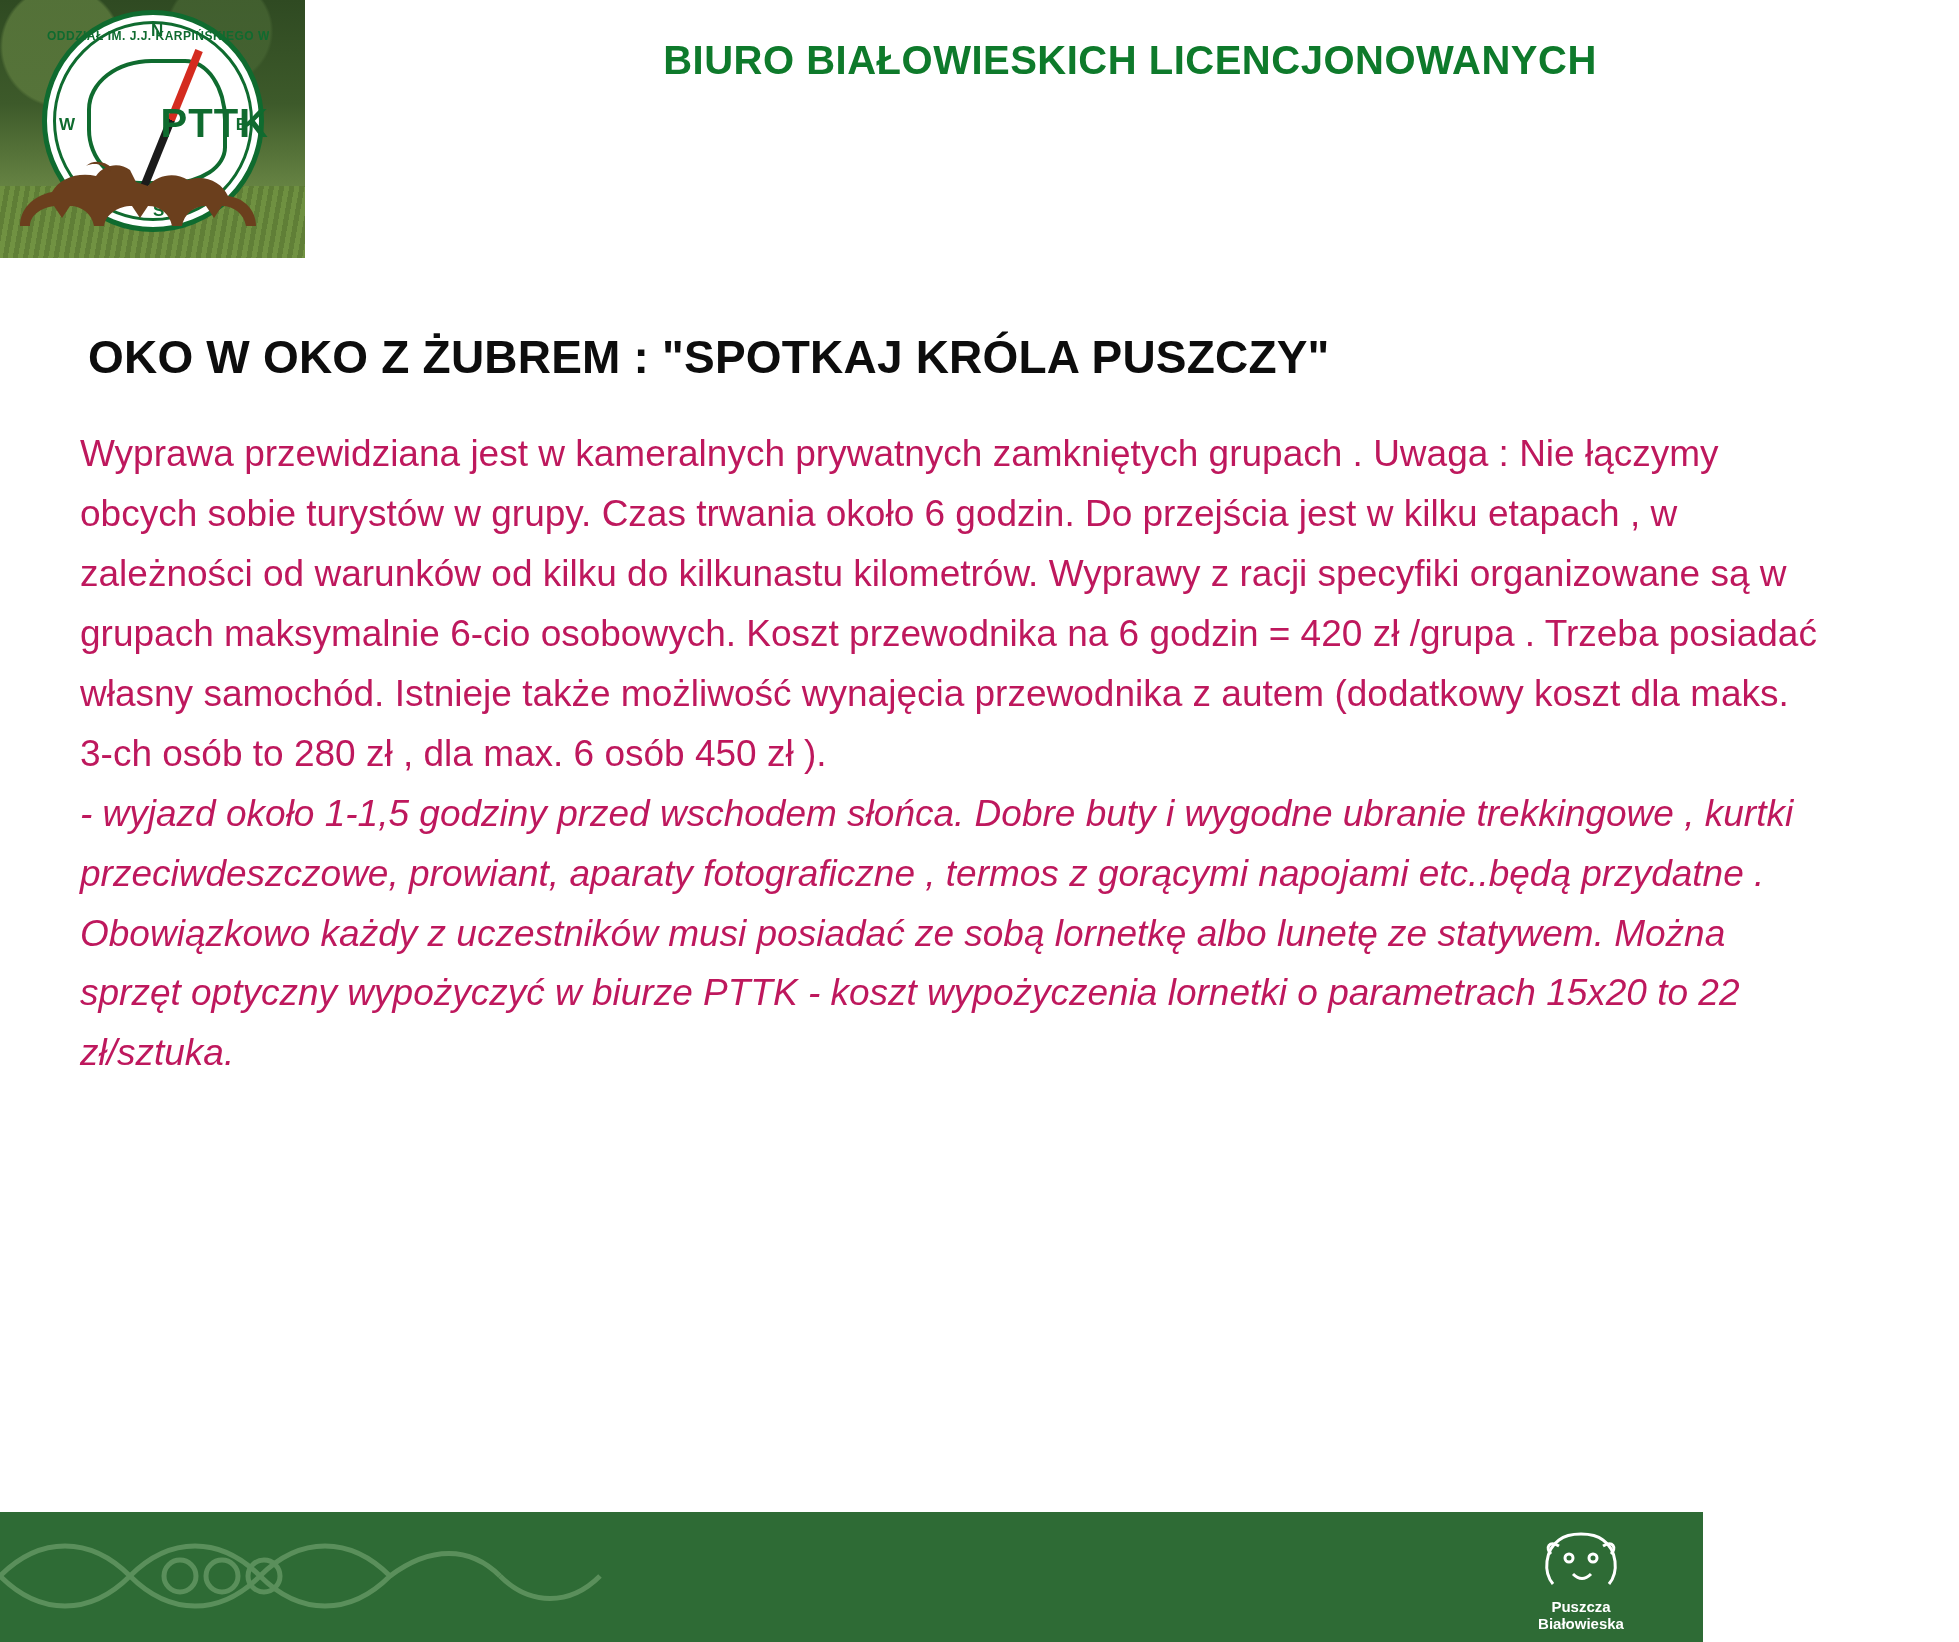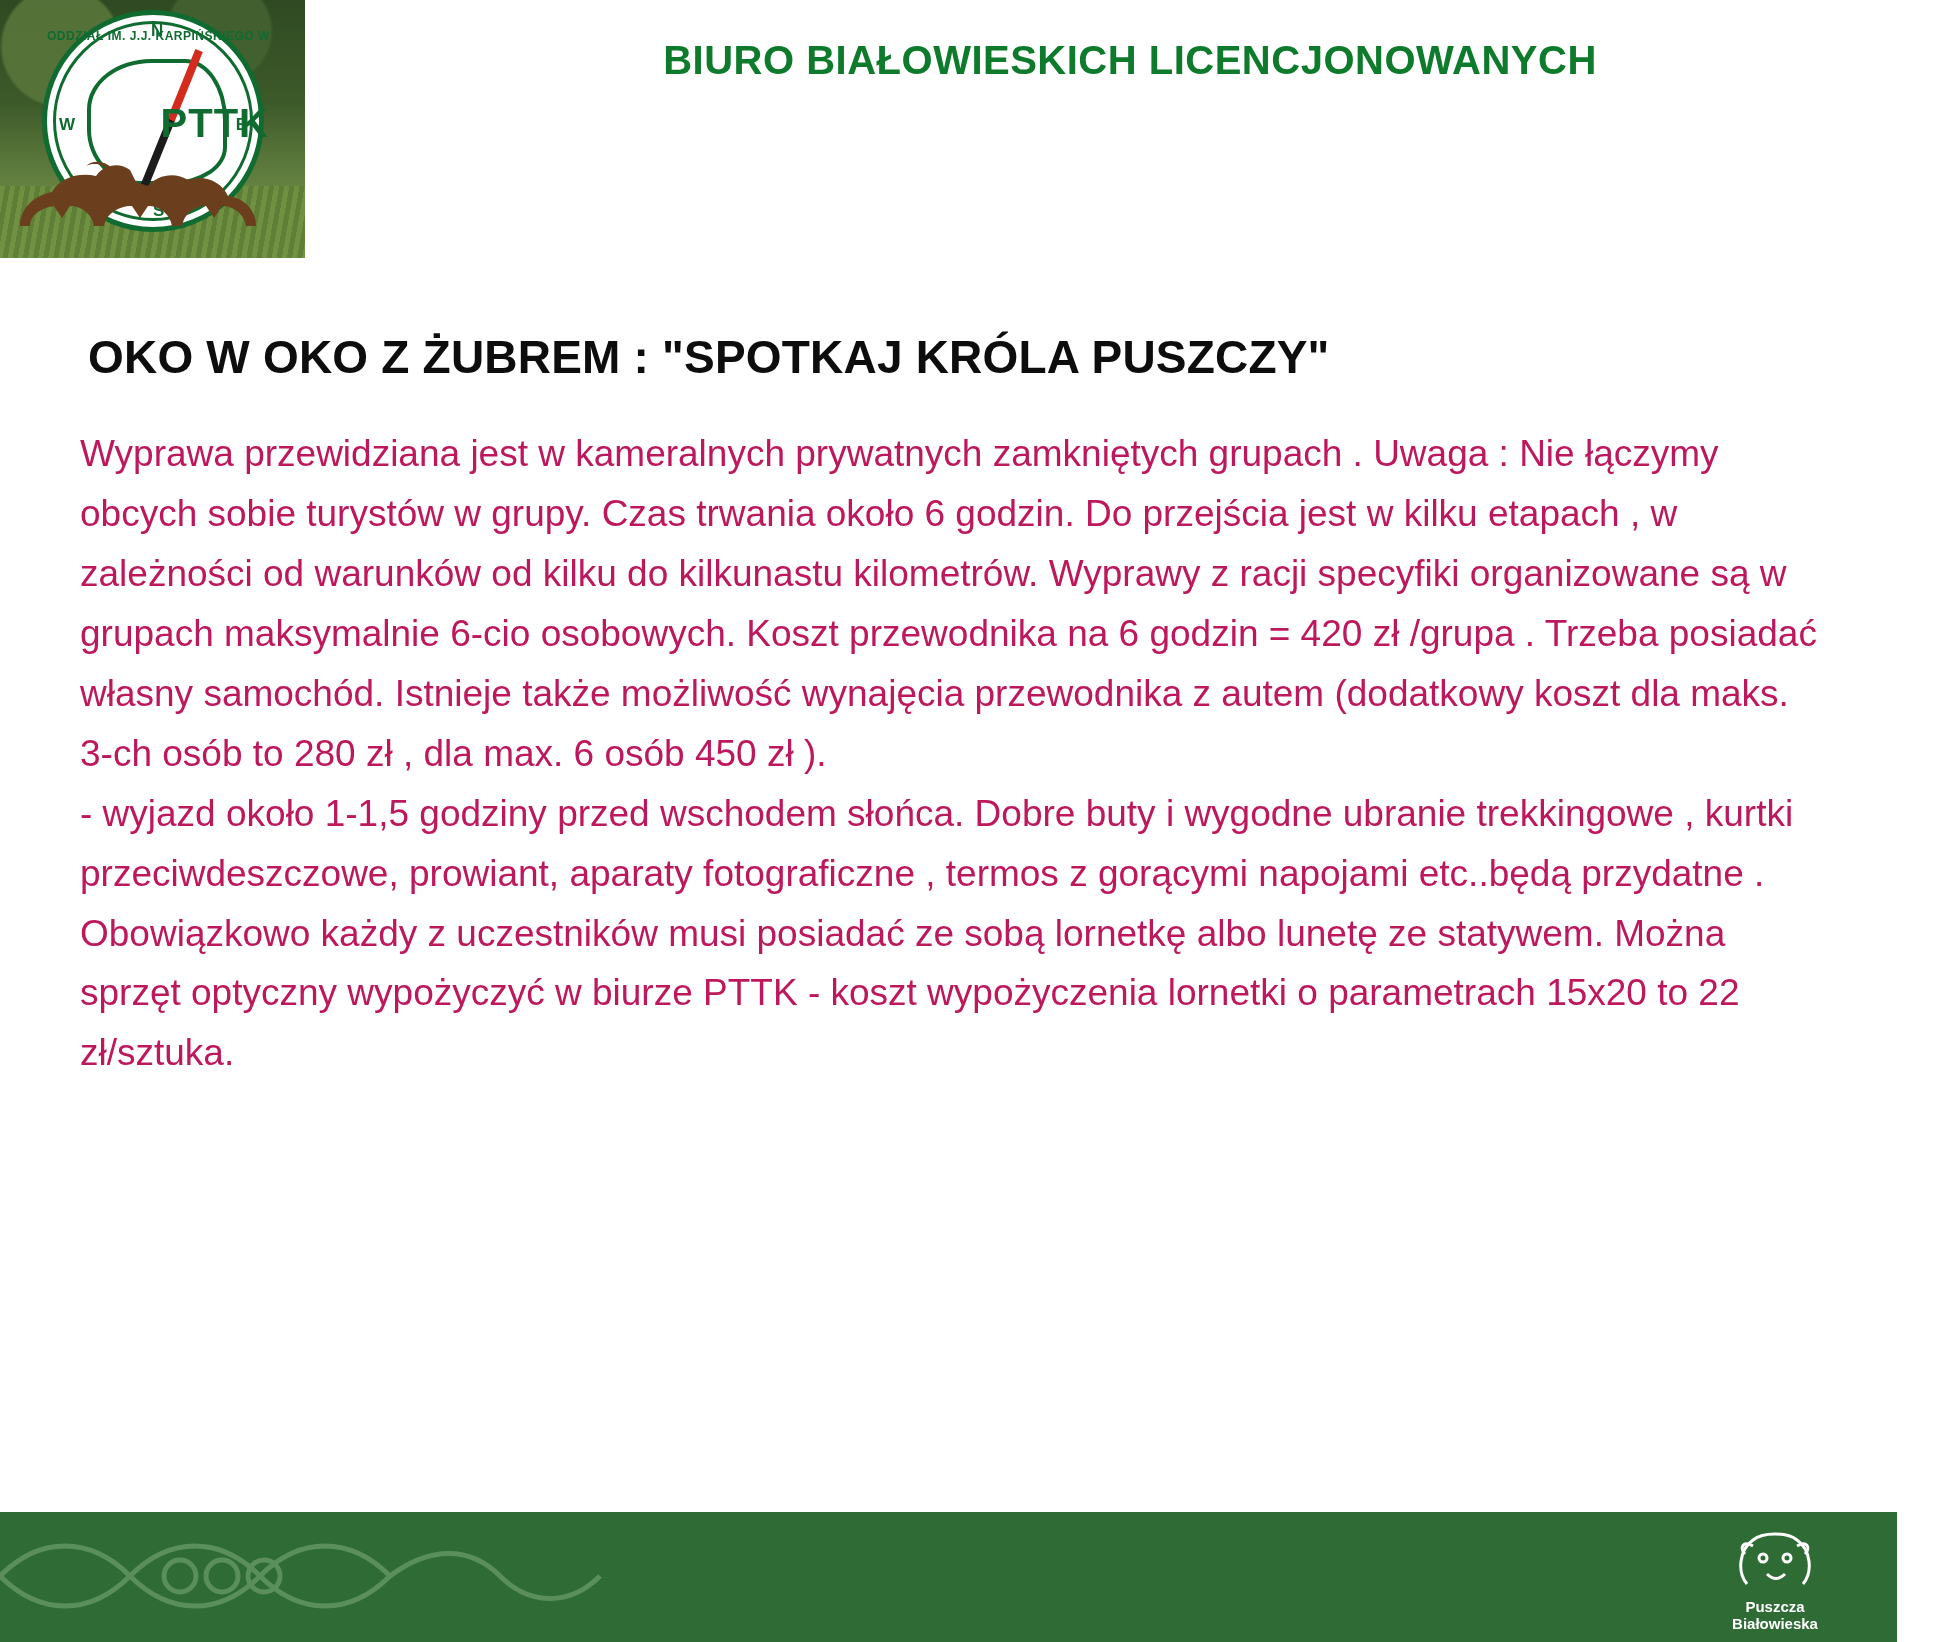--- a/index.html
+++ b/index.html
@@ -158,28 +158,28 @@
     margin: 0 0 40px 8px;
     letter-spacing: .2px;
   }
   .offer-body {
     font-size: 37px;
     line-height: 1.62;
     color: #be185d;
     width: 1740px;
   }
   .offer-body p { margin: 0; }
-  .offer-body p + p { margin-top: 0; }
+  .offer-body p + p { margin-top: 0; font-style: italic; }
 
   
   .footer {
     position: absolute;
     bottom: 0;
     left: 0;
-    width: 1897px;
+    width: 1703px;
     height: 130px;
     background: #2e6b35;
   }
   .footer-pattern {
     position: absolute;
     top: 14px;
     left: 0;
     width: 640px;
     height: 100px;
     opacity: .55;

